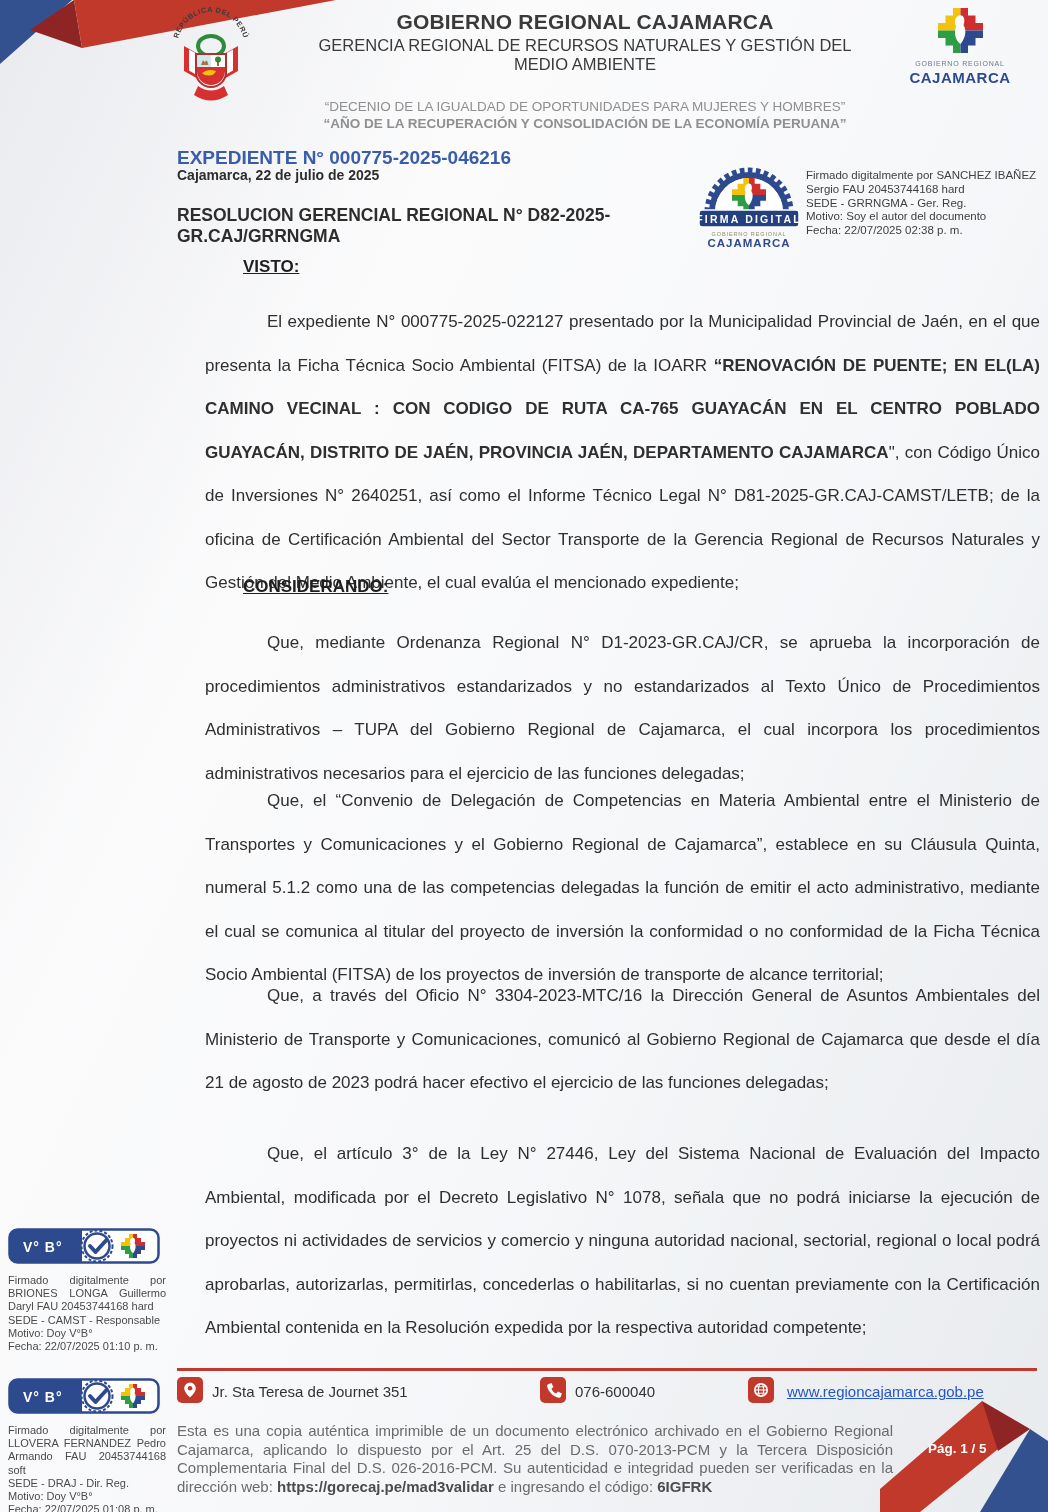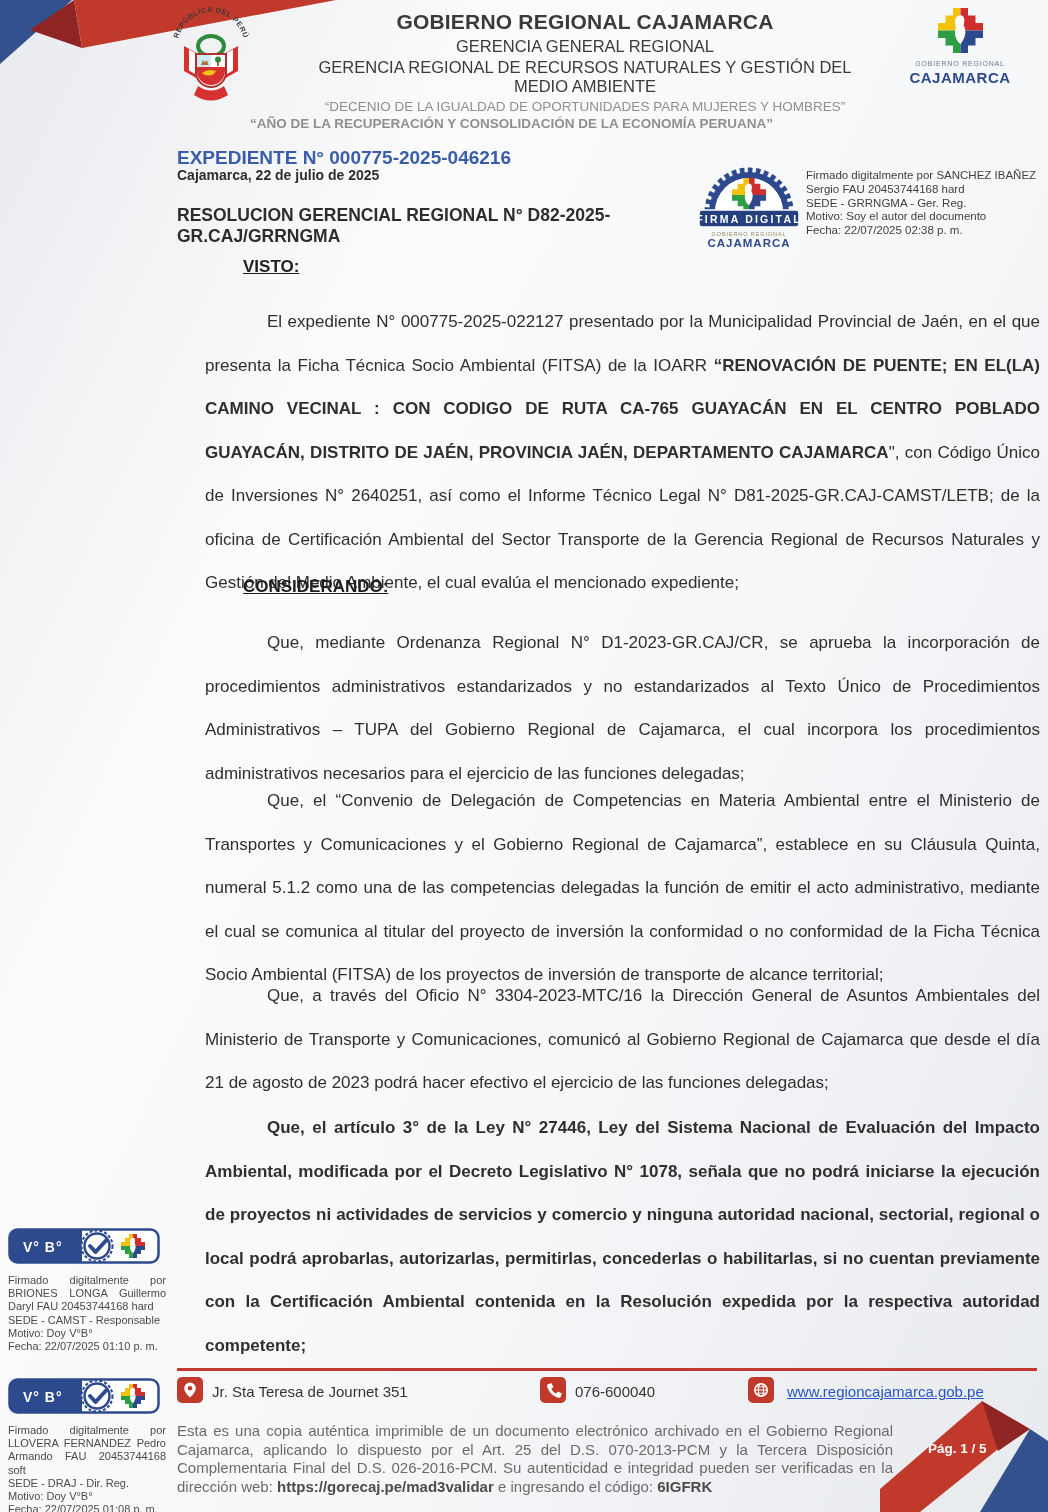--- a/index.html
+++ b/index.html
@@ -12,36 +12,36 @@
   .sheen { position:absolute; inset:0; pointer-events:none;
     background:linear-gradient(115deg, rgba(222,225,230,.45) 0%, rgba(255,255,255,0) 26%, rgba(255,255,255,0) 62%, rgba(223,226,231,.4) 100%); }
   .abs { position:absolute; }
 
   
   .hdr-text { left:250px; top:10px; width:670px; text-align:center; }
   .hdr-title { font-size:21px; font-weight:bold; color:#3a3a3a; letter-spacing:.2px; }
   .hdr-sub1 { font-size:16.5px; color:#3a3a3a; margin-top:3px; }
   .hdr-sub2 { font-size:16.5px; color:#3a3a3a; width:580px; margin:2px auto 0; line-height:19px; }
   .motto1 { left:250px; top:99px; width:670px; text-align:center; font-size:13.5px; color:#8f8f8f; }
-  .motto2 { left:250px; top:116px; width:670px; font-size:13.5px; font-weight:bold; color:#8f8f8f; }
+  .motto2 { left:250px; top:116px; width:670px; text-align:center; font-size:13.5px; font-weight:bold; color:#8f8f8f; }
 
   
   .expediente { left:177px; top:147px; font-size:19px; font-weight:600; color:#3a5dab; }
   .date-line  { left:177px; top:167px; font-size:14px; font-weight:bold; color:#2d2d2d; }
   .res-title  { left:177px; top:205px; width:520px; font-size:17.5px; font-weight:bold; color:#2d2d2d; line-height:21px; }
   .visto { left:243px; top:257px; font-size:17px; font-weight:bold; text-decoration:underline; color:#1f1f1f; }
   .considerando { left:243px; top:577px; font-size:17px; font-weight:bold; text-decoration:underline; color:#1f1f1f; }
 
   
   .sig-text { left:806px; top:169px; width:238px; font-size:11.5px; line-height:13.8px; color:#3f3f3f; }
 
   
   .para { left:177px; width:835px; font-size:17px; line-height:43.5px;
           text-align:justify; text-indent:62px; color:#2f2f2f;margin-left:28px; }
-  .p1 { top:300px; } .p2 { top:621px; } .p3 { top:779px; } .p4 { top:974px; } .p5 { top:1106px;font-weight:bold; }
+  .p1 { top:300px; } .p2 { top:621px; } .p3 { top:779px; } .p4 { top:974px; } .p5 { top:1132px; }
   .bold { font-weight:bold; }
 
   
   .stamp { left:8px; width:158px; }
   .stamp1 { top:1228px; } .stamp2 { top:1378px; }
   .stamp-text { margin-top:6px; font-size:11px; line-height:13.2px; color:#4a4a4a; text-align:justify; }
 
   
   .foot-line { left:177px; top:1368px; width:860px; height:2.5px; background:#c1392e; }
   .foot-item-text { font-size:15px; color:#333; top:1383px; }
@@ -93,21 +93,20 @@
     <rect x="41" y="51" width="14" height="12" fill="#fdfdfd"></rect>
     <circle cx="48" cy="55.5" r="3" fill="#2e8b3d"></circle>
     <rect x="47.2" y="57.5" width="1.6" height="4.5" fill="#7a4a21"></rect>
     <path d="M27,63 H55 V67 A14,14 0 0 1 27,67 Z" fill="#d63030"></path>
     <path d="M32,69 q6,-5 14,-2 q-2,4.5 -7,4.5 q-5,0 -7,-2.5 z" fill="#f2c20d"></path>
     <path d="M28,82 q13,9 26,0 l4,9 q-17,11 -34,0 z" fill="#d63030"></path>
   </svg>
 
   <div class="abs hdr-text">
     <div class="hdr-title">GOBIERNO REGIONAL CAJAMARCA</div>
-    <div class="hdr-sub1">GERENCIA GENERAL REGIONAL</div>
     <div class="hdr-sub2">GERENCIA REGIONAL DE RECURSOS NATURALES Y GESTIÓN DEL MEDIO AMBIENTE</div>
   </div>
   <div class="abs motto1">“DECENIO DE LA IGUALDAD DE OPORTUNIDADES PARA MUJERES Y HOMBRES”</div>
   <div class="abs motto2">“AÑO DE LA RECUPERACIÓN Y CONSOLIDACIÓN DE LA ECONOMÍA PERUANA”</div>
 
   <svg class="abs" style="left:903px;top:6px" width="115" height="92" viewBox="0 0 115 92">
     <use href="#chakana" x="35" y="2" width="45" height="45"></use>
     <text x="57" y="60" font-size="7" fill="#6b7890" letter-spacing="0.8" text-anchor="middle">GOBIERNO REGIONAL</text>
     <text x="57" y="77" font-size="15" font-weight="bold" fill="#2e4a8f" letter-spacing="0.5" text-anchor="middle">CAJAMARCA</text>
   </svg>

